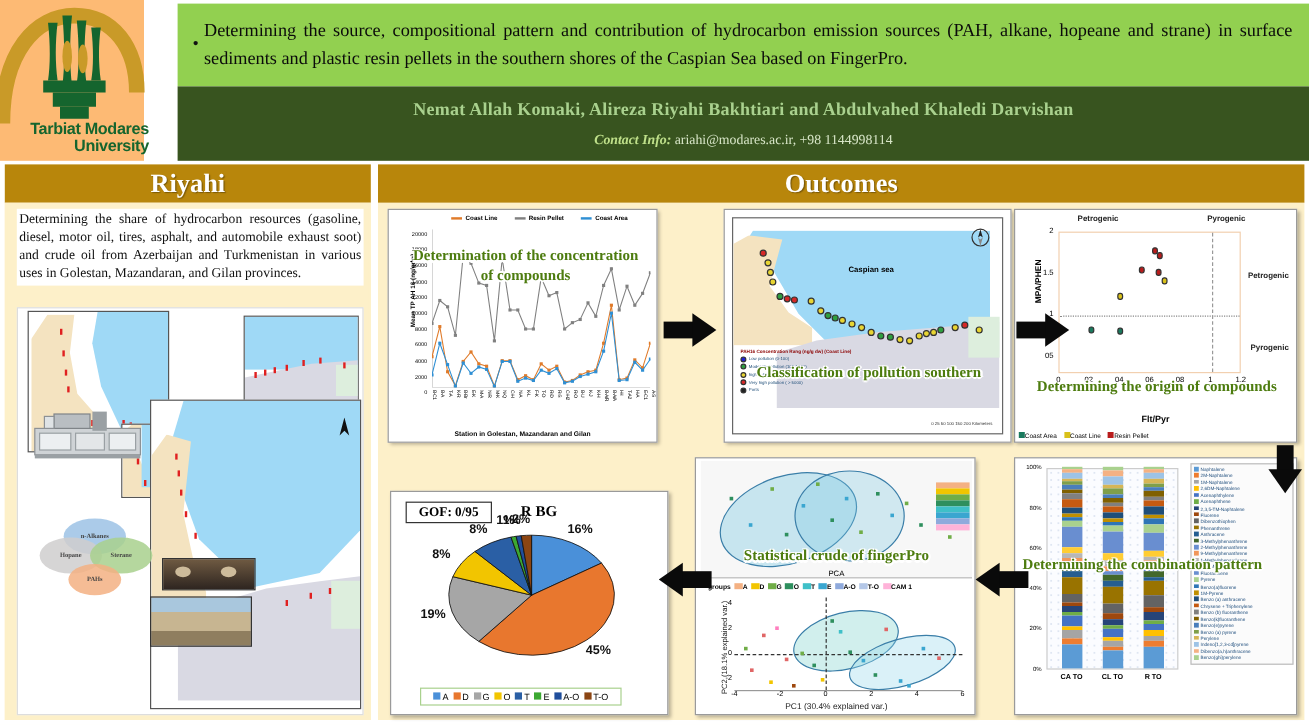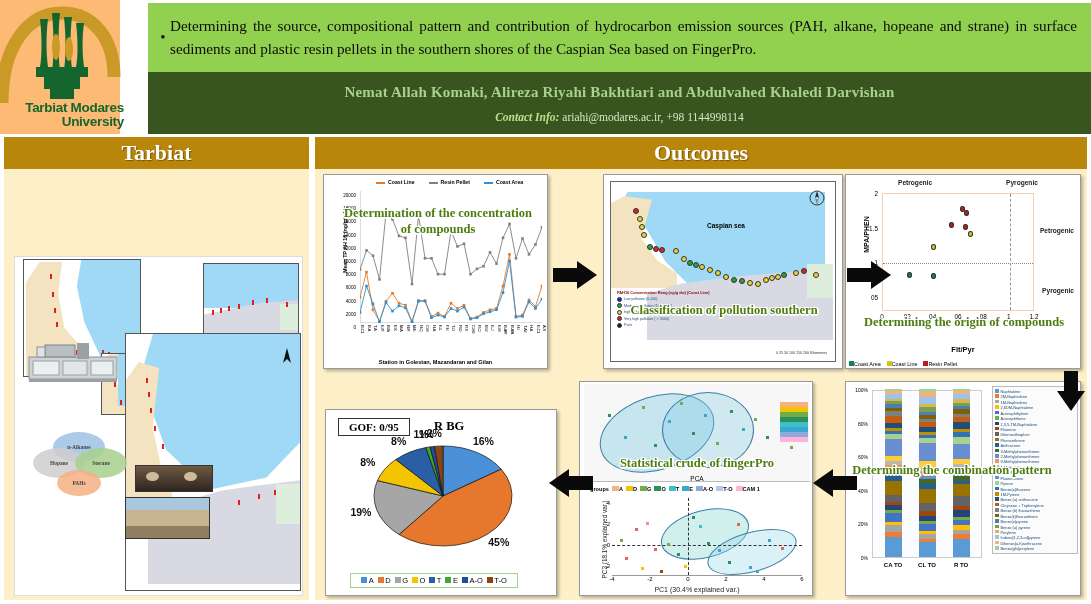--- a/index.html
+++ b/index.html
@@ -217,24 +217,25 @@
 
     <div class="author-band">
       <div class="author-name">Nemat Allah Komaki, Alireza Riyahi Bakhtiari and Abdulvahed Khaledi Darvishan</div>
       <div class="contact">
         <b>Contact Info:</b>
         <span>ariahi@modares.ac.ir, +98 1144998114</span>
       </div>
     </div>
   </div>
 
-  <div class="sec-head" id="methods-head">Tarbiat</div>
+  <div class="sec-head" id="methods-head">Riyahi</div>
   <div class="sec-head" id="outcomes-head">Outcomes</div>
 
   <div class="left-col">
+    <div class="methods-text">Determining the share of hydrocarbon resources (gasoline, diesel, motor oil, tires, asphalt, and automobile exhaust soot) and crude oil from Azerbaijan and Turkmenistan in various uses in Golestan, Mazandaran, and Gilan provinces.</div>
 
     <div class="left-panel">
 
       <div class="mini-map" style="left:8px; top:2px; width:118px; height:118px;">
         <div class="land" style="left:2px; top:2px; width:62px; height:114px;
              clip-path:polygon(22% 0,58% 0,52% 28%,62% 58%,88% 74%,100% 86%,100% 100%,0 100%,0 18%);"></div>
         <div class="sea" style="left:44px; top:0; width:74px; height:100px;
              clip-path:polygon(18% 0,100% 0,100% 100%,46% 100%,22% 62%,12% 26%);"></div>
         <span class="pin" style="left:26px; top:14px;"></span>
         <span class="pin" style="left:28px; top:32px;"></span>

